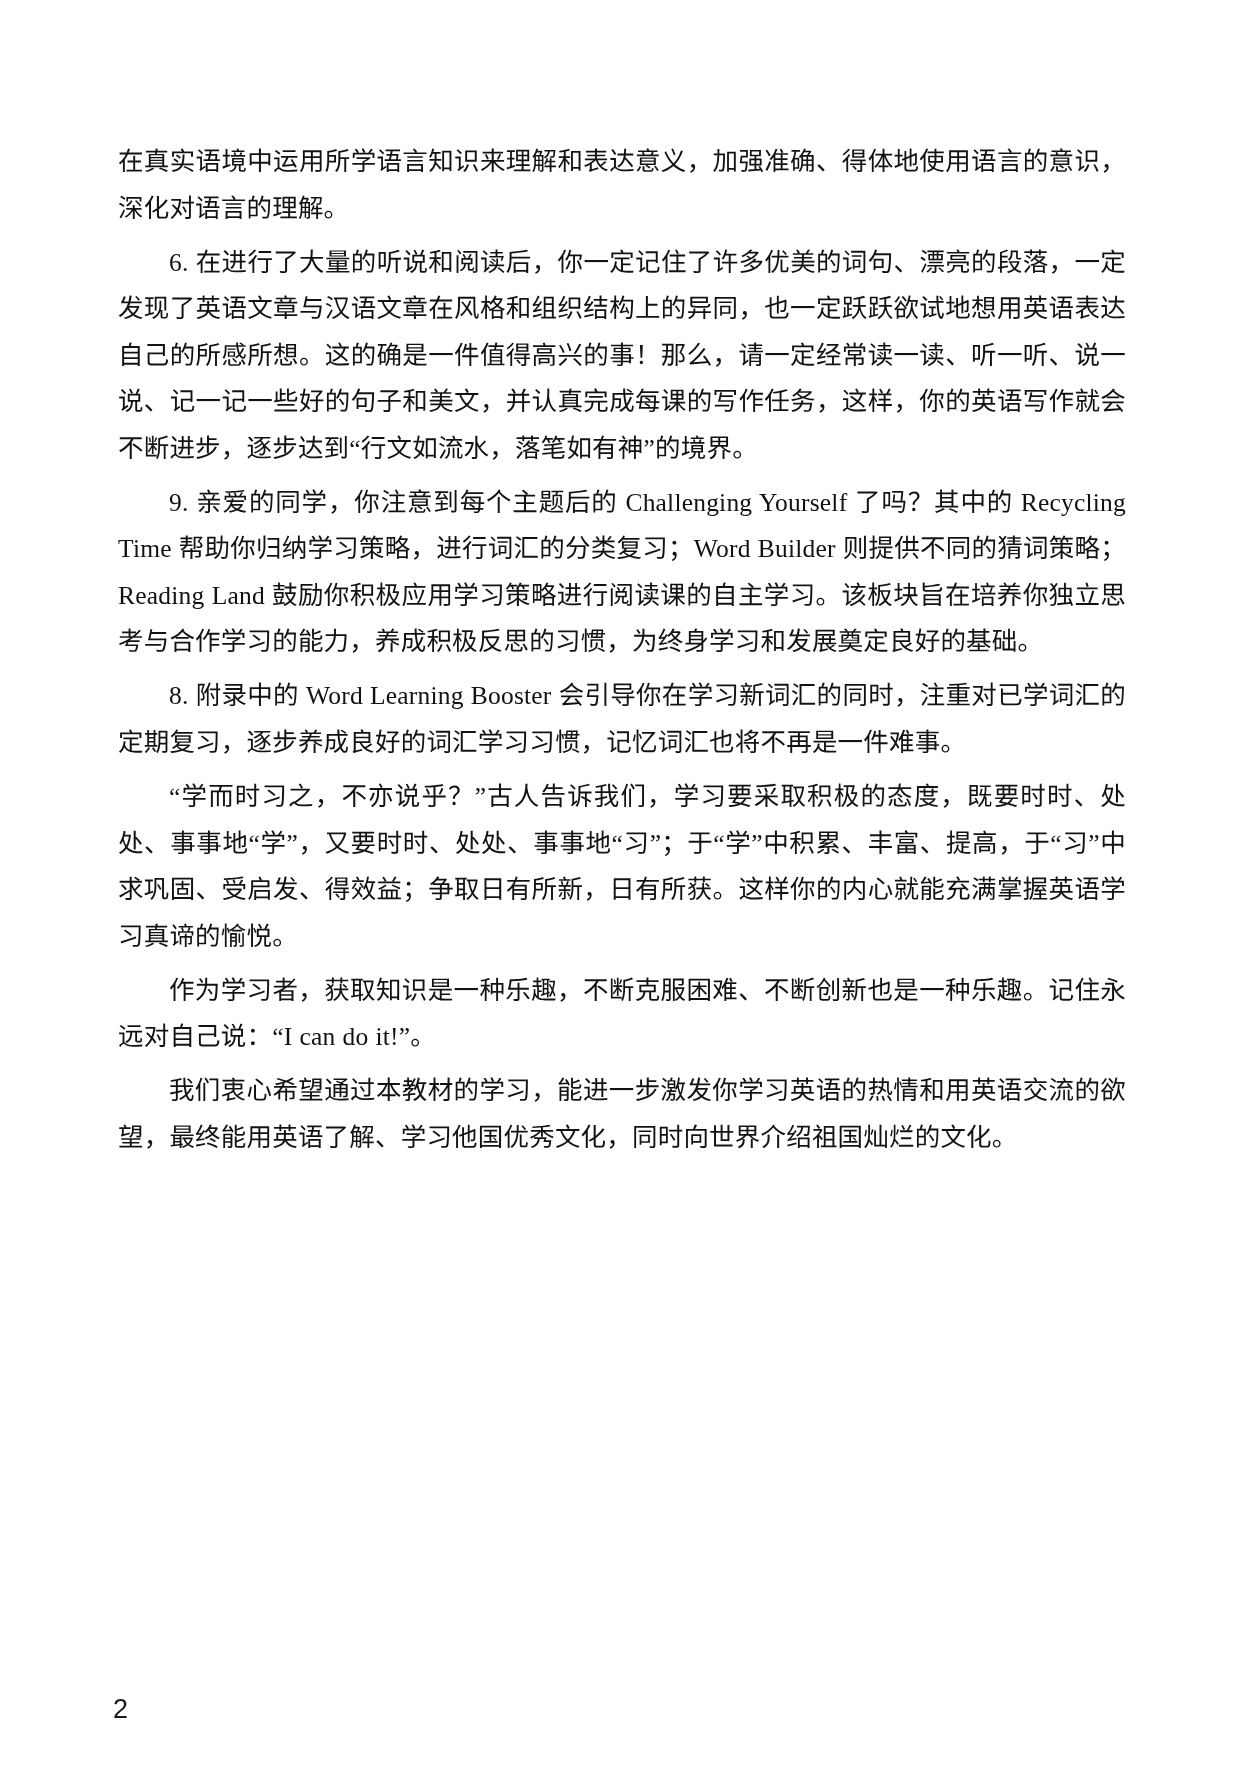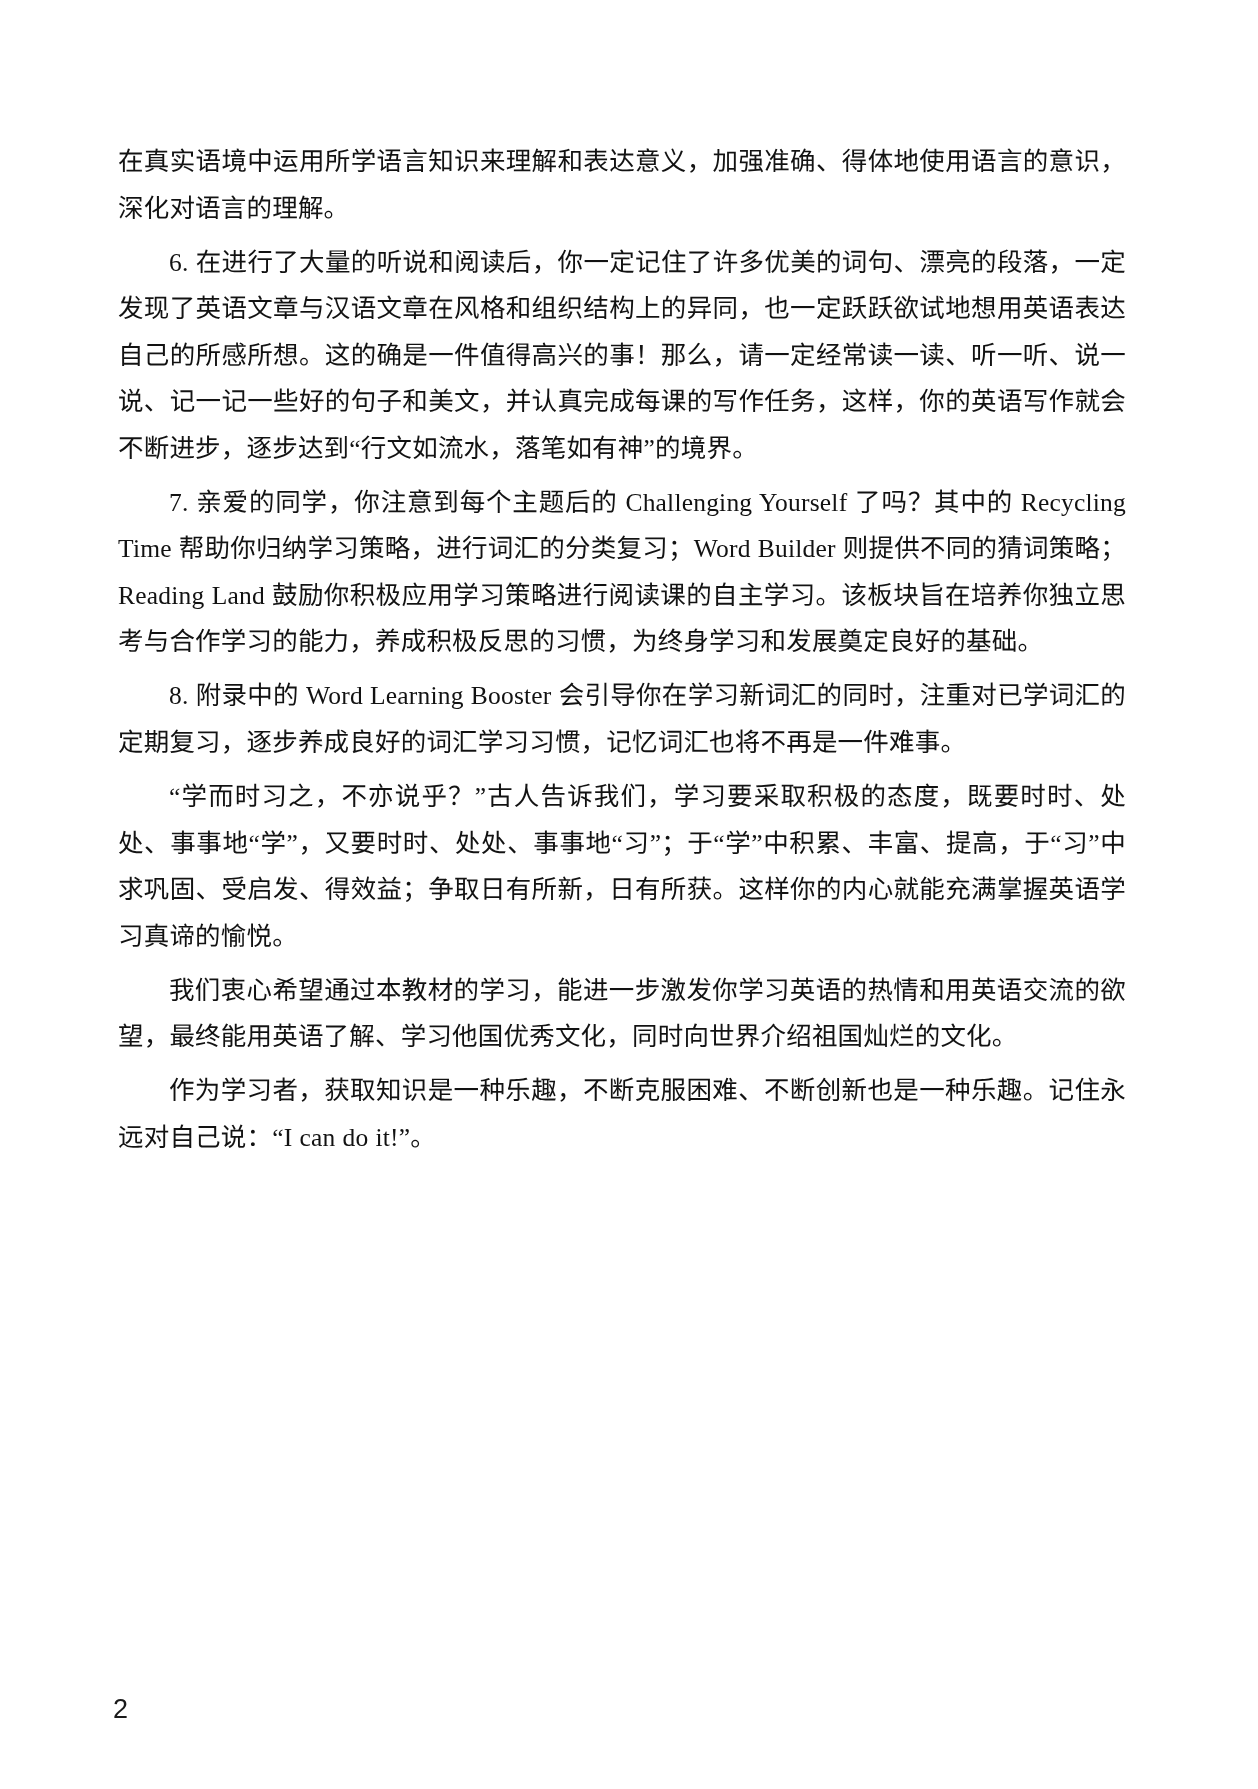--- a/index.html
+++ b/index.html
@@ -66,27 +66,27 @@
 <body>
 
 <div class="page">
   <div class="scan-tint"></div>
 
   <div class="text-block">
     <p class="para first">在真实语境中运用所学语言知识来理解和表达意义，加强准确、得体地使用语言的意识，深化对语言的理解。</p>
 
     <p class="para indent">6. 在进行了大量的听说和阅读后，你一定记住了许多优美的词句、漂亮的段落，一定发现了英语文章与汉语文章在风格和组织结构上的异同，也一定跃跃欲试地想用英语表达自己的所感所想。这的确是一件值得高兴的事！那么，请一定经常读一读、听一听、说一说、记一记一些好的句子和美文，并认真完成每课的写作任务，这样，你的英语写作就会不断进步，逐步达到“行文如流水，落笔如有神”的境界。</p>
 
-    <p class="para indent">7. 亲爱的同学，你注意到每个主题后的 Challenging Yourself 了吗？其中的 Recycling Time 帮助你归纳学习策略，进行词汇的分类复习；Word Builder 则提供不同的猜词策略；Reading Land 鼓励你积极应用学习策略进行阅读课的自主学习。该板块旨在培养你独立思考与合作学习的能力，养成积极反思的习惯，为终身学习和发展奠定良好的基础。</p>
+    <p class="para indent">9. 亲爱的同学，你注意到每个主题后的 Challenging Yourself 了吗？其中的 Recycling Time 帮助你归纳学习策略，进行词汇的分类复习；Word Builder 则提供不同的猜词策略；Reading Land 鼓励你积极应用学习策略进行阅读课的自主学习。该板块旨在培养你独立思考与合作学习的能力，养成积极反思的习惯，为终身学习和发展奠定良好的基础。</p>
 
 
     <p class="para indent">8. 附录中的 Word Learning Booster 会引导你在学习新词汇的同时，注重对已学词汇的定期复习，逐步养成良好的词汇学习习惯，记忆词汇也将不再是一件难事。</p>
 
     <p class="para indent">“学而时习之，不亦说乎？”古人告诉我们，学习要采取积极的态度，既要时时、处处、事事地“学”，又要时时、处处、事事地“习”；于“学”中积累、丰富、提高，于“习”中求巩固、受启发、得效益；争取日有所新，日有所获。这样你的内心就能充满掌握英语学习真谛的愉悦。</p>
 
+    <p class="para indent">作为学习者，获取知识是一种乐趣，不断克服困难、不断创新也是一种乐趣。记住永远对自己说：“I can do it!”。</p>
+
     <p class="para indent">我们衷心希望通过本教材的学习，能进一步激发你学习英语的热情和用英语交流的欲望，最终能用英语了解、学习他国优秀文化，同时向世界介绍祖国灿烂的文化。</p>
-
-    <p class="para indent">作为学习者，获取知识是一种乐趣，不断克服困难、不断创新也是一种乐趣。记住永远对自己说：“I can do it!”。</p>
 
   </div>
 
   <div class="page-number">2</div>
 </div>
 
 </body></html>

